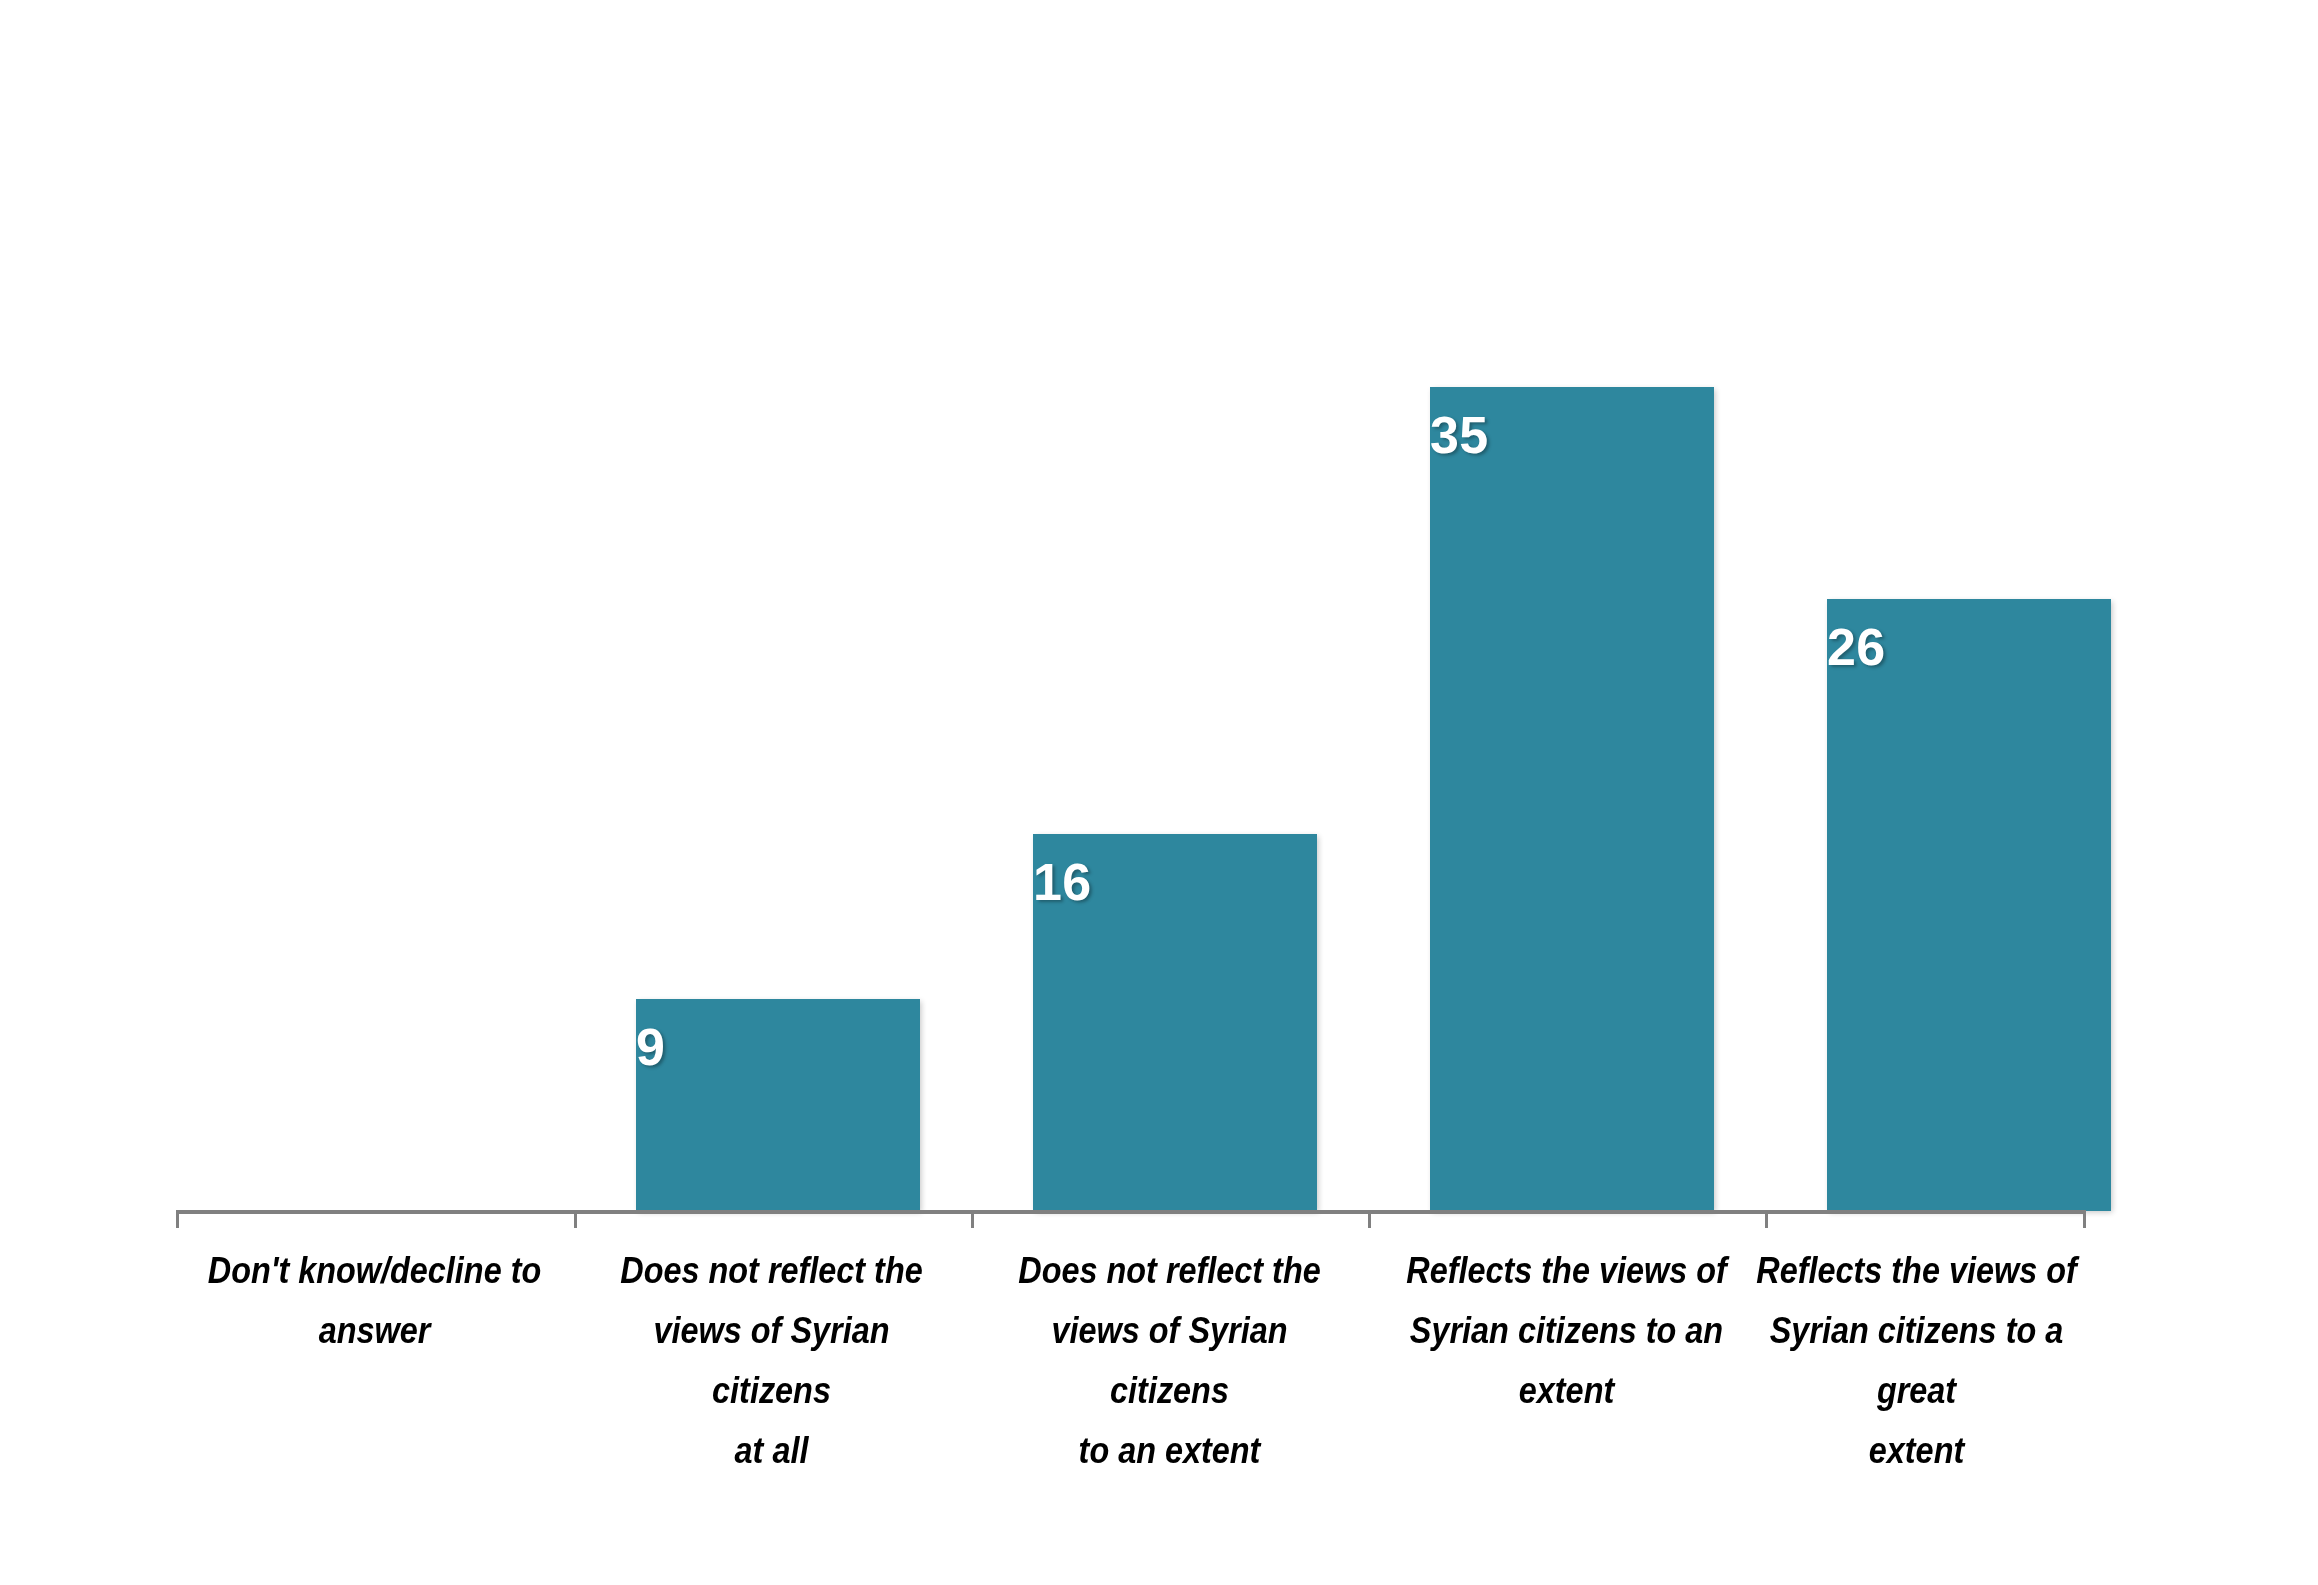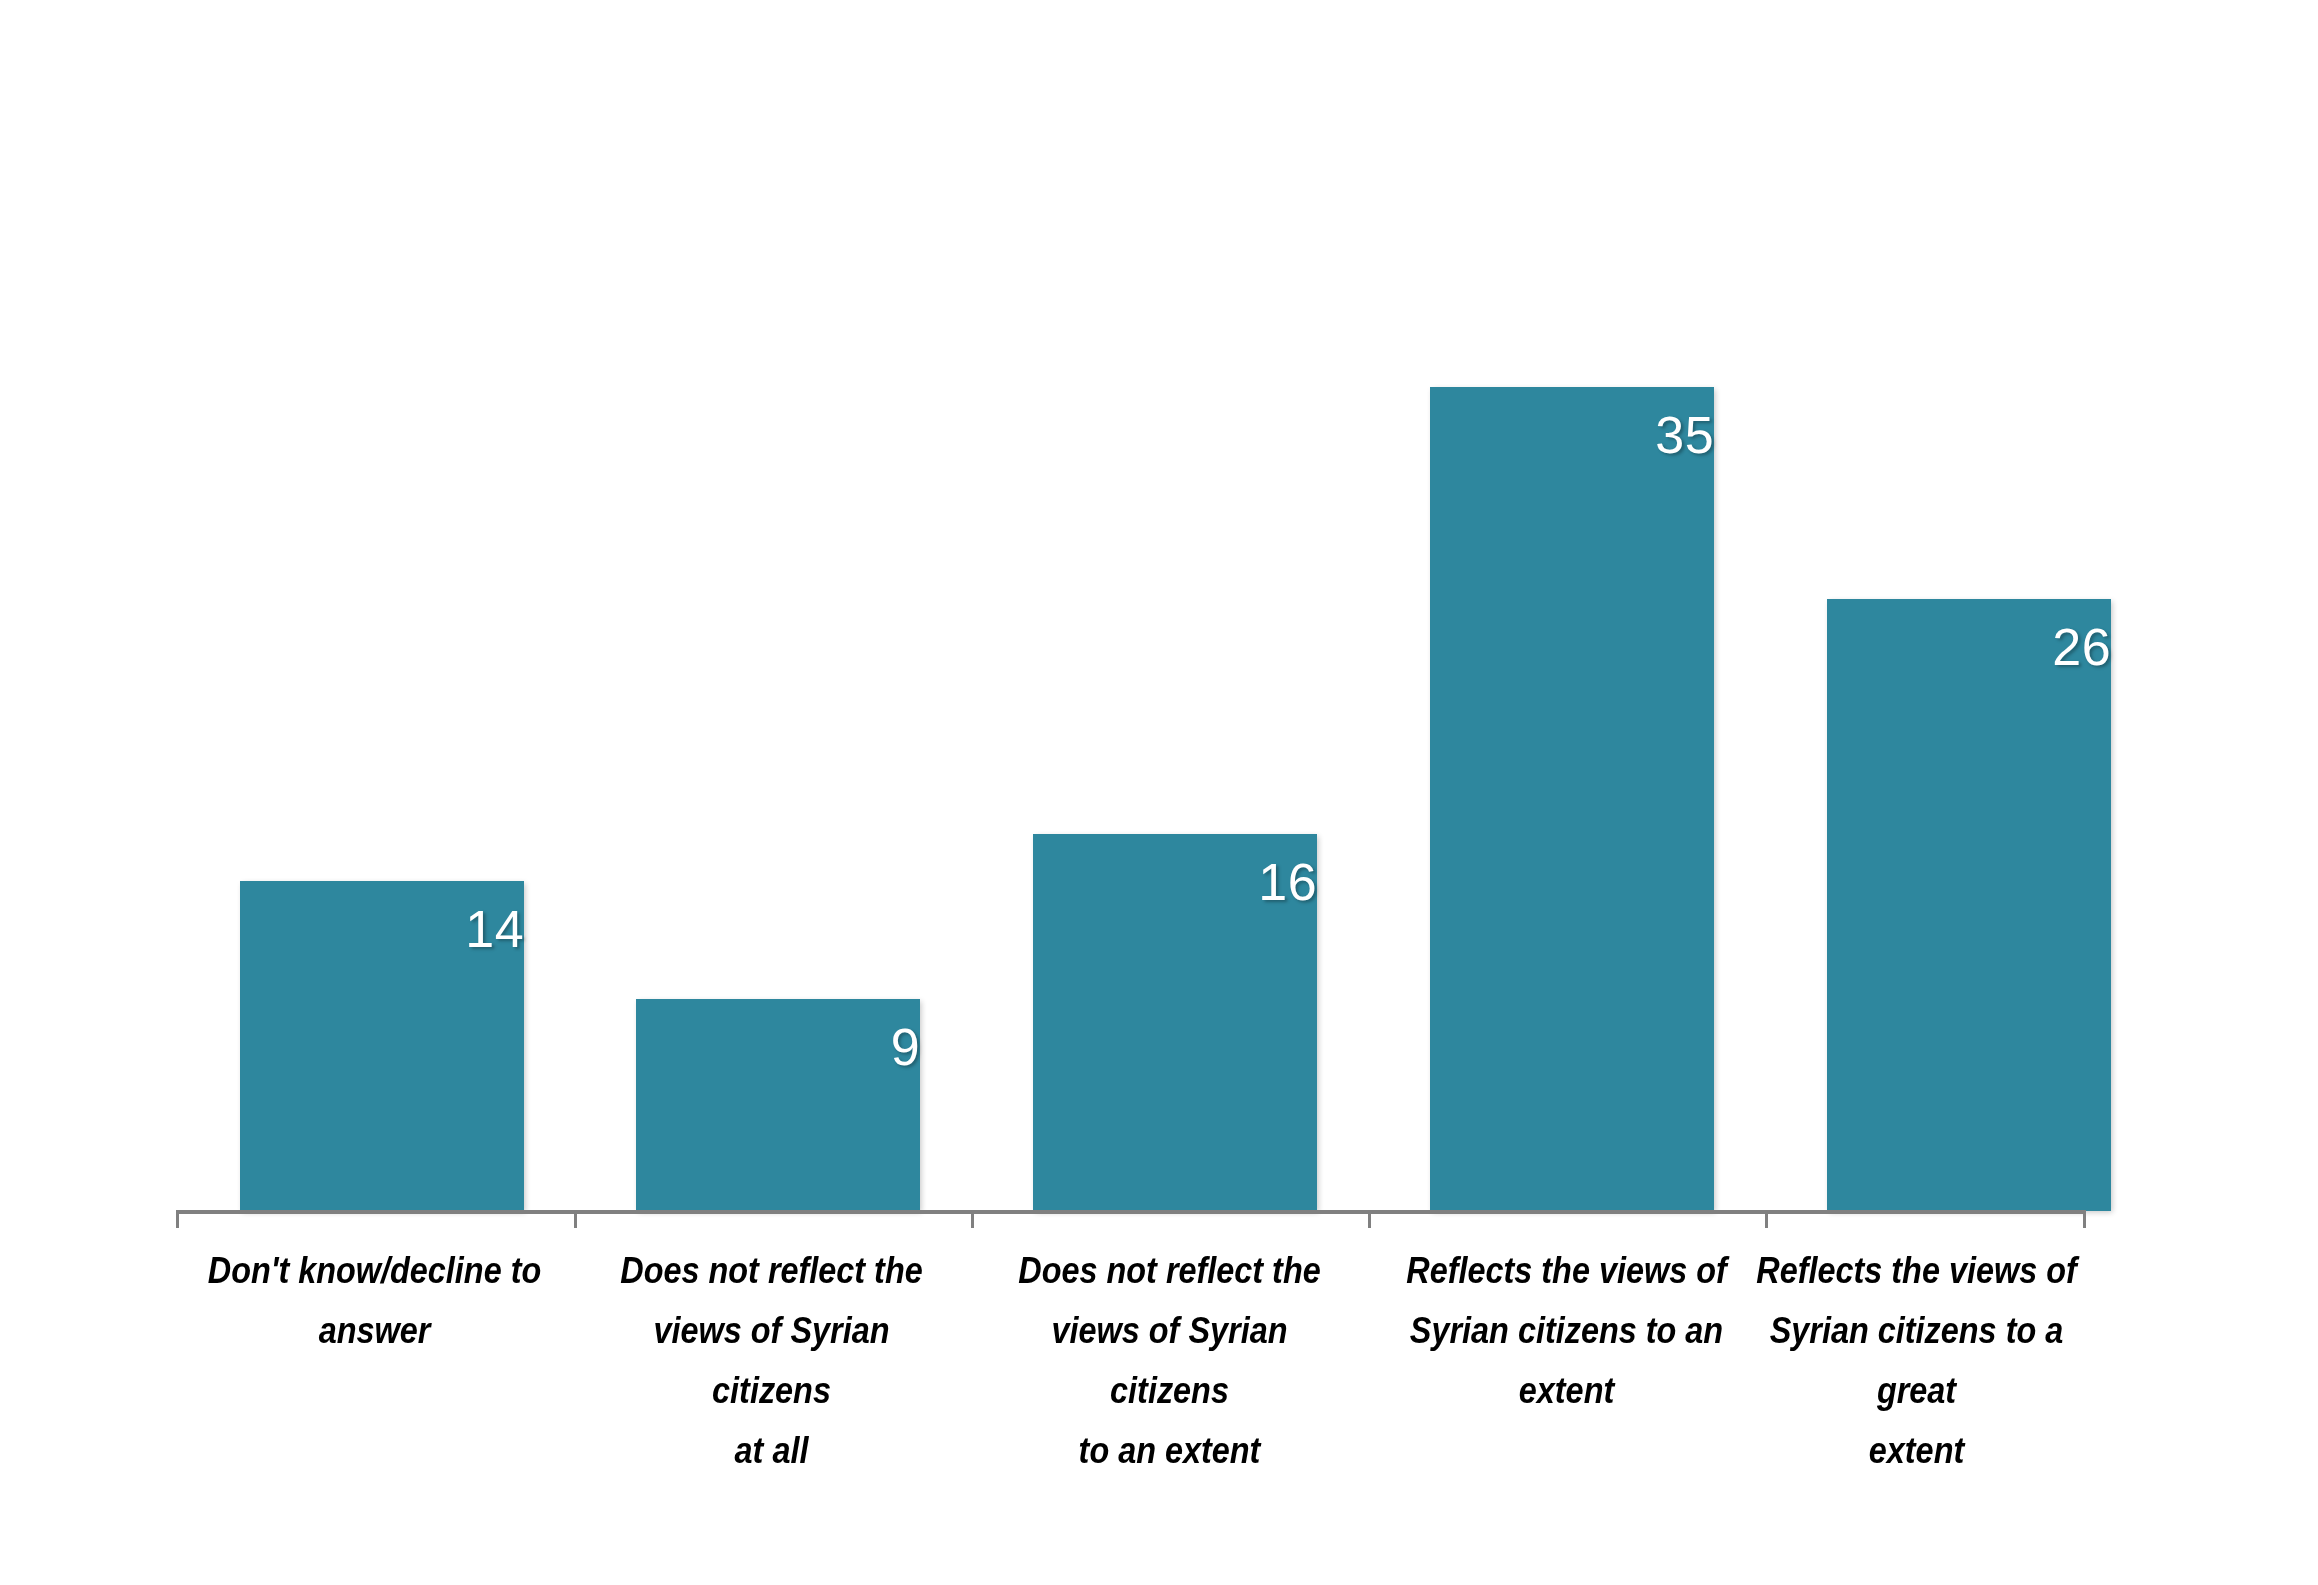--- a/index.html
+++ b/index.html
@@ -50,24 +50,24 @@
     box-shadow: 2.4px 2.4px 5.6px rgba(0, 0, 0, 0.22);
     position: relative;
     box-sizing: border-box;
   }
 
   .bar-value {
     position: absolute;
     left: 0;
     right: 0;
     top: 22px;
-    text-align: right;
+    text-align: left;
     color: #ffffff;
     font-family: "Liberation Sans", sans-serif;
-    font-weight: normal;
+    font-weight: bold;
     font-size: 52px;
     line-height: 1;
     letter-spacing: 0.4px;
     text-shadow: 2.4px 2.4px 3.2px rgba(0, 0, 0, 0.30);
   }
 
   
   .axis-line {
     position: absolute;
     left: 176px;
@@ -110,25 +110,20 @@
   }
 </style>
 </head>
 <body>
 
 <div id="chart-root">
 
   <div class="plot-area">
     <div class="bars-layer">
 
-      <div class="bar-slot" style="left:64px; width:284px; height:100%;">
-        <div class="bar" style="height:33.33%; margin-top:auto;">
-          <span class="bar-value">14</span>
-        </div>
-      </div>
 
       <div class="bar-slot" style="left:460px; width:284px; height:100%;">
         <div class="bar" style="height:21.43%; margin-top:auto;">
           <span class="bar-value">9</span>
         </div>
       </div>
 
       <div class="bar-slot" style="left:857px; width:284px; height:100%;">
         <div class="bar" style="height:38.10%; margin-top:auto;padding-left:32px;">
           <span class="bar-value">16</span>

